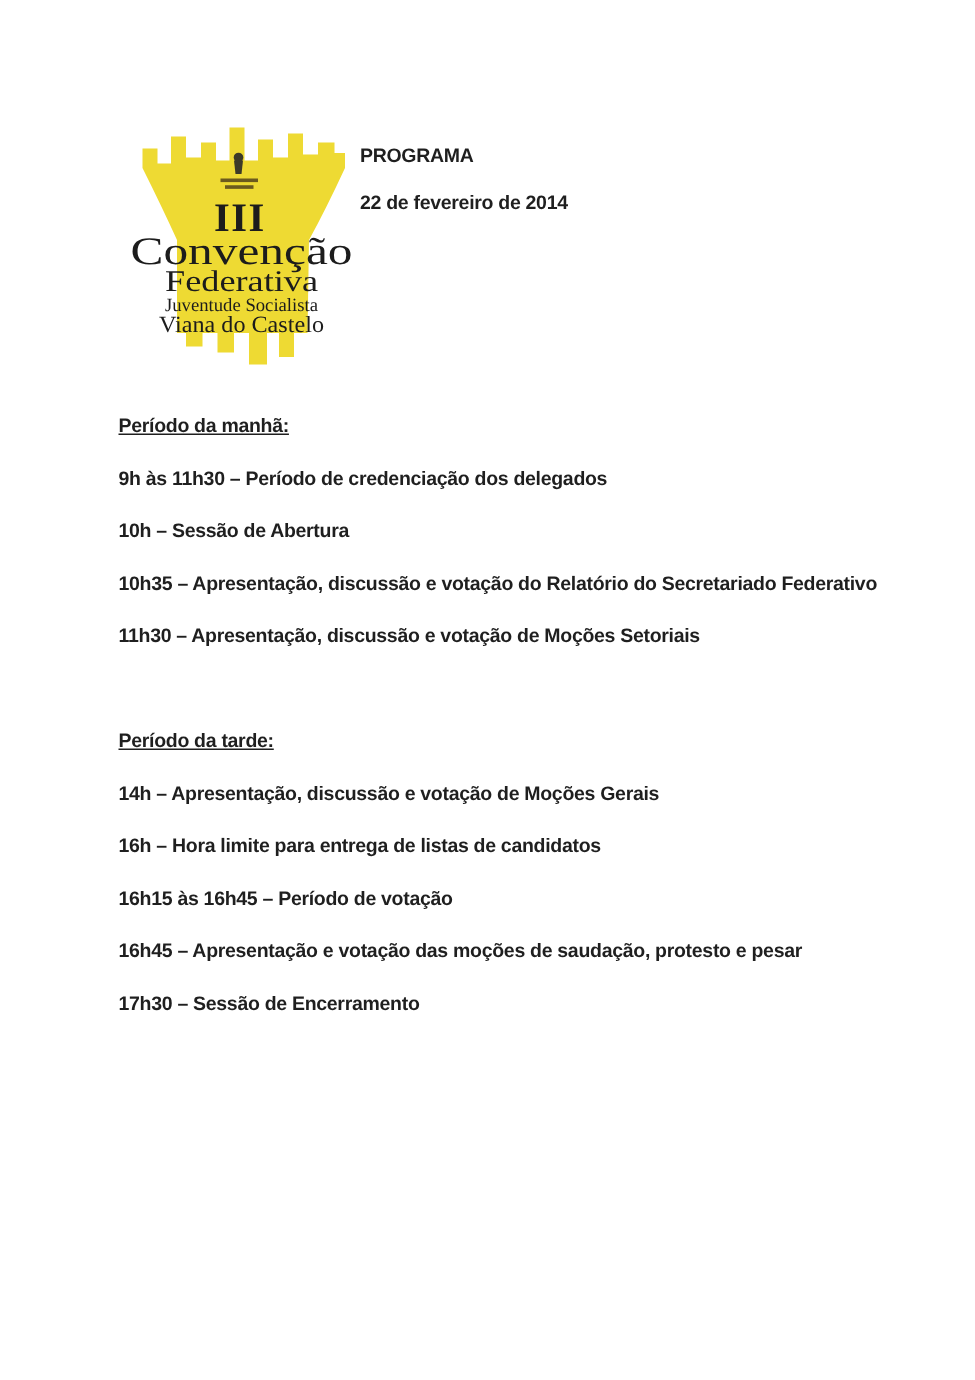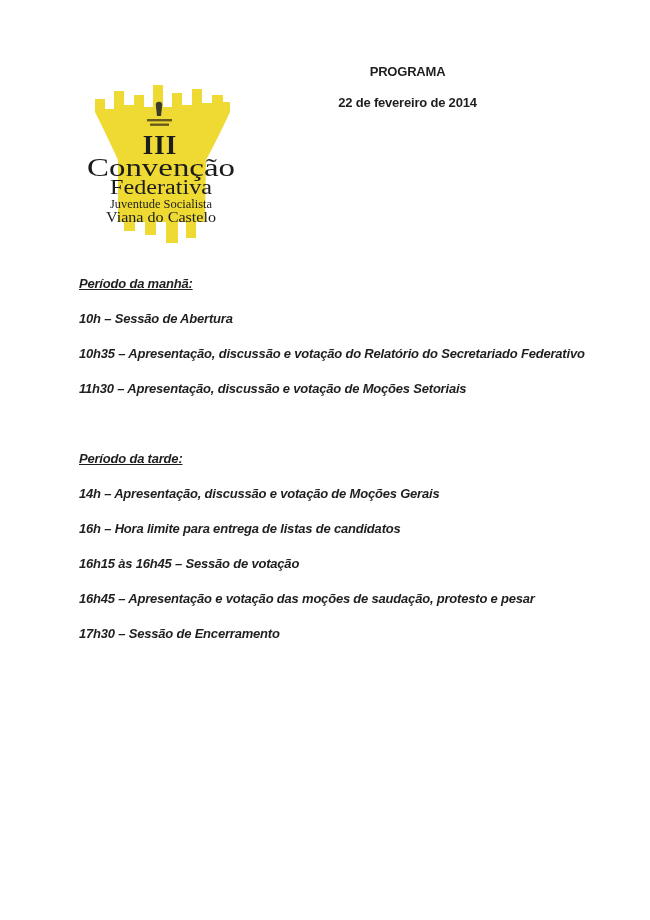--- a/index.html
+++ b/index.html
@@ -8,41 +8,41 @@
     width:650px;height:920px;
     background:#ffffff;
     font-family:"Liberation Sans", sans-serif;
     color:#1f1f1f;
     overflow:hidden;
   }
 
   
   .header-block{
     position:absolute;
-    left:240px;top:56px;width:335px;
-    text-align:center;
+    left:240px;top:88px;width:335px;
+    text-align:left;
   }
   .header-line{
     height:31px;line-height:31px;
     font-size:13px;font-weight:bold;
     letter-spacing:-0.2px;
     white-space:nowrap;
   }
 
   
   .logo{
     position:absolute;left:90px;top:82px;
     width:145px;height:166px;
   }
   .logo svg{display:block;width:145px;height:166px;overflow:visible;}
   .logo-serif{font-family:"Liberation Serif", serif;fill:#1c1c1c;}
 
   
   .schedule{
-    position:absolute;left:79px;top:266px;width:560px;font-style:italic;
+    position:absolute;left:79px;top:266px;width:560px;
   }
   .section-heading{
     height:35px;line-height:35px;
     font-size:13px;font-weight:bold;
     letter-spacing:-0.2px;
     text-decoration:underline;
     white-space:nowrap;
   }
   .schedule-line{
     height:35px;line-height:35px;
@@ -86,28 +86,29 @@
 
   <div class="header-block">
     <div class="header-line">PROGRAMA</div>
     <div class="header-line">22 de fevereiro de 2014</div>
   </div>
 
   <div class="schedule">
 
     <div class="section-morning">
       <div class="section-heading">Período da manhã:</div>
+      <div class="schedule-line">9h às 11h30 – Período de credenciação dos delegados</div>
       <div class="schedule-line">10h – Sessão de Abertura</div>
       <div class="schedule-line">10h35 – Apresentação, discussão e votação do Relatório do Secretariado Federativo</div>
       <div class="schedule-line">11h30 – Apresentação, discussão e votação de Moções Setoriais</div>
     </div>
 
     <div class="section-afternoon">
       <div class="section-heading">Período da tarde:</div>
       <div class="schedule-line">14h – Apresentação, discussão e votação de Moções Gerais</div>
       <div class="schedule-line">16h – Hora limite para entrega de listas de candidatos</div>
-      <div class="schedule-line">16h15 às 16h45 – Sessão de votação</div>
+      <div class="schedule-line">16h15 às 16h45 – Período de votação</div>
       <div class="schedule-line">16h45 – Apresentação e votação das moções de saudação, protesto e pesar</div>
       <div class="schedule-line">17h30 – Sessão de Encerramento</div>
     </div>
 
   </div>
 </div>
 
 </body></html>

